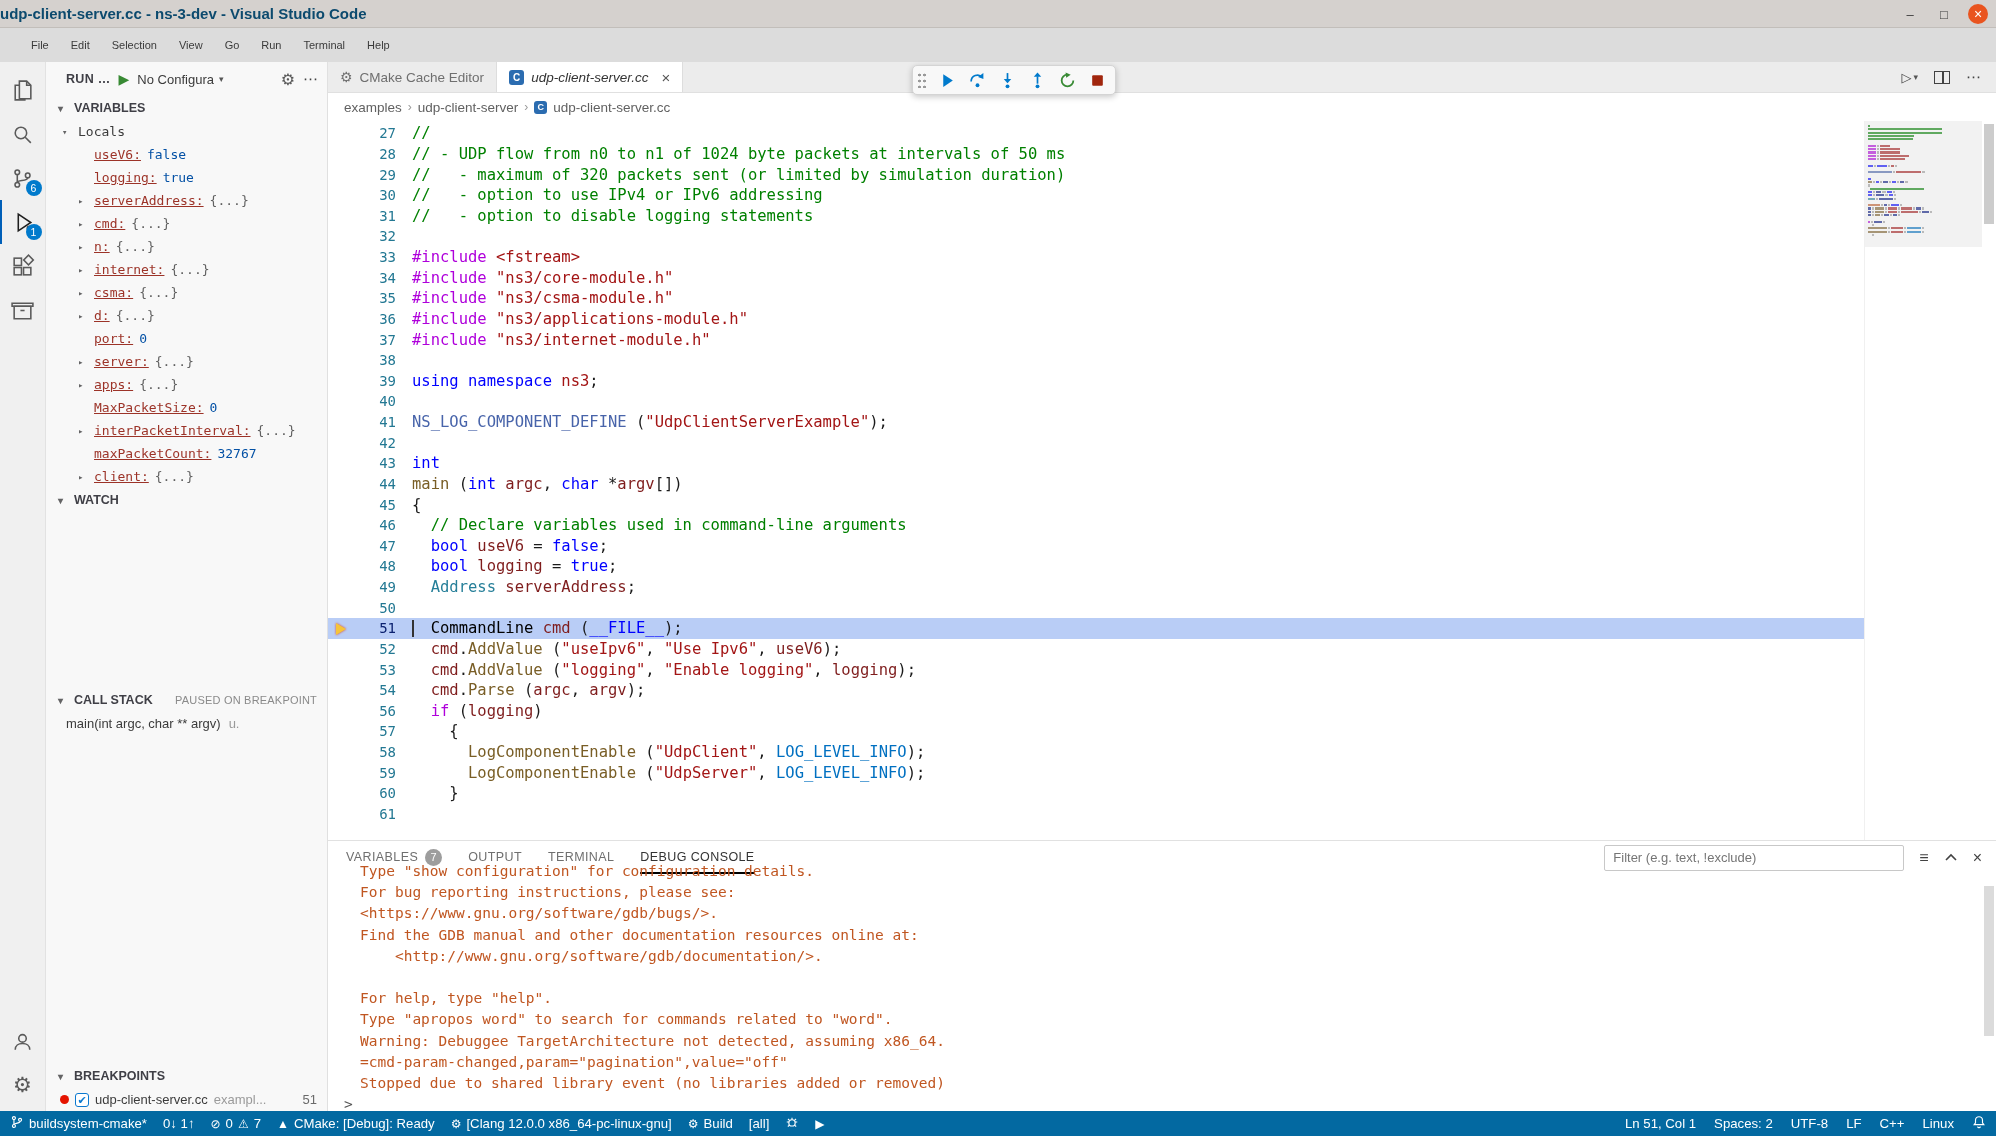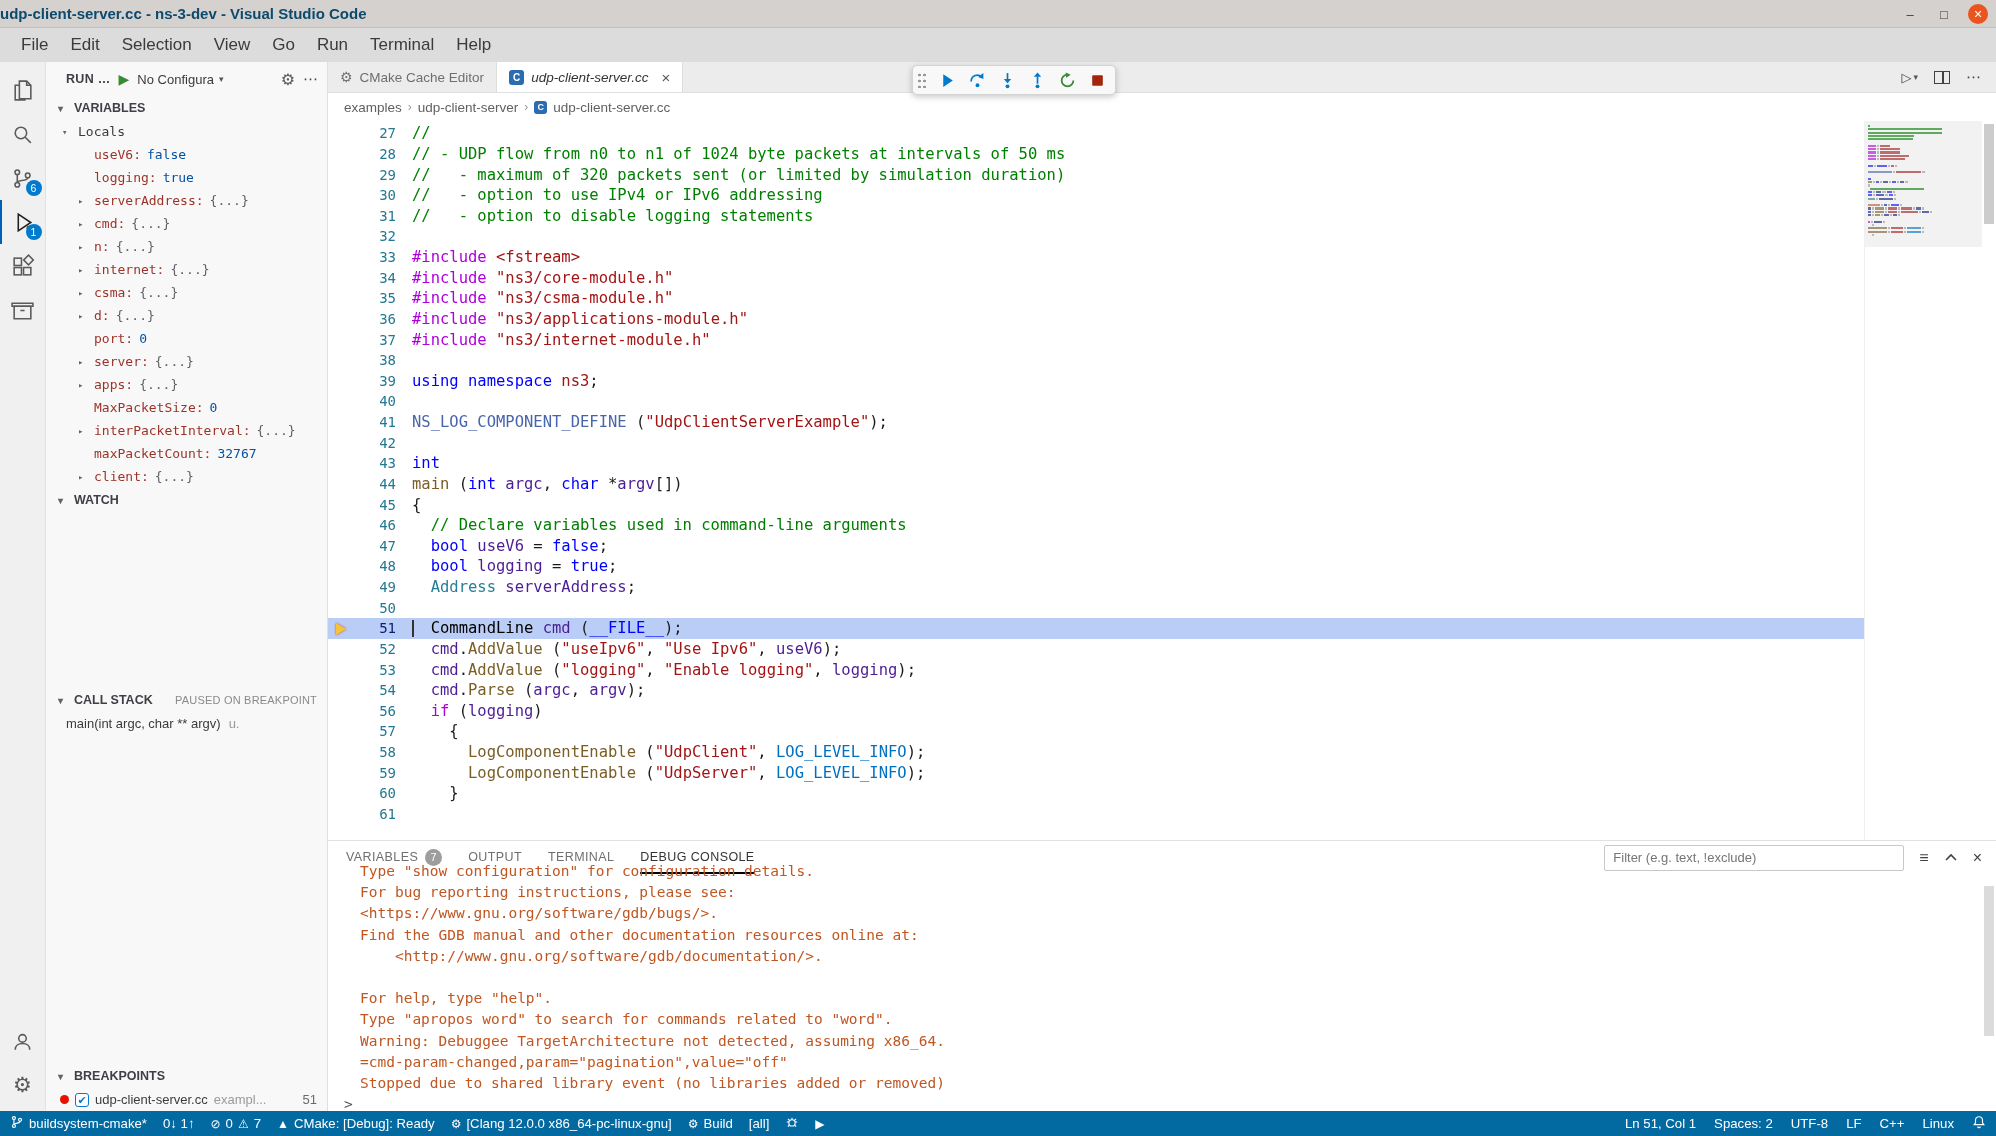--- a/index.html
+++ b/index.html
@@ -7,21 +7,21 @@
   .window { width:1996px; height:1136px; display:flex; flex-direction:column; background:#fff; }
 
   
   .titlebar { height:28px; background:#d5d1ce; display:flex; align-items:center; position:relative; flex:none; border-bottom:1px solid #c2beba; }
   .titlebar .title { position:absolute; left:0; right:14px; text-align:left; font-size:15px; font-weight:bold; color:#0c4a6e; }
   .win-controls { position:absolute; right:8px; top:0; height:28px; display:flex; align-items:center; gap:14px; }
   .win-btn { width:20px; height:20px; display:flex; align-items:center; justify-content:center; font-size:13px; color:#3b3b3b; border-radius:50%; }
   .win-btn.close { background:#e9541f; color:#fff; font-size:14px; }
 
   
-  .menubar { height:34px; background:#dcdcdc; display:flex; align-items:center; padding-left:10px; flex:none; font-size:17px; color:#3b3b3b; }
+  .menubar { height:34px; background:#dcdcdc; display:flex; align-items:center; padding-left:20px; flex:none; font-size:11px; color:#3b3b3b; }
   .menu-item { padding:4px 11px; border-radius:4px; cursor:default; }
 
   
   .content { flex:1; display:flex; min-height:0; }
 
   .activitybar { width:46px; background:#f0f0f0; border-right:1px solid #e2e2e2; display:flex; flex-direction:column; align-items:center; padding-top:6px; flex:none; }
   .act-item { width:46px; height:44px; display:flex; align-items:center; justify-content:center; position:relative; color:#424242; }
   .act-item svg { width:25px; height:25px; stroke:#5a5a5a; stroke-width:1.5; fill:none; }
   .act-item.active { border-left:2px solid #005fb8; }
   .act-item.active svg { stroke:#1f1f1f; }
@@ -41,21 +41,21 @@
 
   .section-header { height:24px; display:flex; align-items:center; padding-left:12px; gap:4px; font-size:12.5px; font-weight:bold; color:#3f3f46; flex:none; }
   .section-header .chev { font-size:10px; color:#646465; width:12px; }
   .paused-badge { margin-left:auto; margin-right:10px; font-size:11px; font-weight:normal; color:#8a8a8a; letter-spacing:.2px; }
 
   .scope-row { height:23px; display:flex; align-items:center; padding-left:16px; font-family:"DejaVu Sans Mono", monospace; font-size:13px; }
   .scope-row .chev { width:16px; font-size:9px; color:#646465; }
   .var-rows { flex:none; }
   .var-row { height:23px; display:flex; align-items:center; padding-left:32px; font-family:"DejaVu Sans Mono", monospace; font-size:13px; white-space:nowrap; }
   .var-row .chev { width:16px; font-size:9px; color:#646465; flex:none; }
-  .var-name { color:#9c3328; }
+  .var-name { color:#9c3328;text-decoration:underline; }
   .var-val-bool, .var-val-num { color:#0451a5; margin-left:6px; }
   .var-val-obj { color:#616161; margin-left:6px; }
 
   .watch-spacer { height:176px; flex:none; }
   .stack-frame-row { height:23px; display:flex; align-items:center; padding-left:20px; font-size:13px; white-space:nowrap; overflow:hidden; }
   .stack-suffix { color:#9a9a9a; margin-left:8px; }
   .callstack-spacer { flex:1; }
 
   .bp-row { height:23px; display:flex; align-items:center; padding-left:14px; gap:6px; font-size:13px; white-space:nowrap; }
   .bp-dot-side { width:9px; height:9px; border-radius:50%; background:#e51400; flex:none; }
@@ -89,21 +89,21 @@
   .glyph-cell { width:26px; flex:none; position:relative; height:100%; }
   .cur-arrow { position:absolute; left:8px; top:4.5px; width:0; height:0; border-left:10px solid #f6c43a; border-top:6px solid transparent; border-bottom:6px solid transparent; filter:drop-shadow(0 0 1px #d23f31); }
   .ln { width:42px; flex:none; text-align:right; font-family:"DejaVu Sans Mono", monospace; font-size:14px; color:#237893; }
   .code-line.current .ln { color:#0b216f; }
   .code-gap { width:16px; flex:none; }
   .code-text { font-family:"DejaVu Sans Mono", monospace; font-size:15.5px; white-space:pre; color:#111; }
   .caret { display:inline-block; width:2px; height:17px; background:#333; vertical-align:middle; margin-right:-2px; }
 
   .tk-p{color:#1b1b1b} .tk-c{color:#008000} .tk-k{color:#0000ff} .tk-ctl{color:#af00db}
   .tk-s{color:#a31515} .tk-t{color:#267f99} .tk-t2{color:#000000} .tk-f{color:#795e26}
-  .tk-v{color:#4c1d95} .tk-m{color:#0000ff} .tk-m2{color:#4864aa} .tk-e{color:#0070c1} .tk-n{color:#a31515}
+  .tk-v{color:#7f1d1d} .tk-m{color:#0000ff} .tk-m2{color:#4864aa} .tk-e{color:#0070c1} .tk-n{color:#a31515}
 
   .minimap { position:absolute; right:14px; top:0; width:118px; bottom:0; background:#fff; border-left:1px solid #f0f0f0; padding:4px 3px; }
   .mm-slider { position:absolute; left:0; right:0; top:0; height:126px; background:rgba(0,0,0,.05); }
   .mm-line { height:3.3px; white-space:nowrap; overflow:hidden; }
   .mm-line span { display:inline-block; height:2.2px; margin-right:1px; vertical-align:top; }
   .v-scrollbar { position:absolute; right:0; top:0; width:14px; bottom:0; }
   .v-thumb { position:absolute; left:2px; right:2px; top:3px; height:100px; background:rgba(110,110,110,.35); }
 
   .debug-toolbar { position:absolute; left:584px; top:3px; height:30px; background:#f8f8f8; border:1px solid #d4d4d4; border-radius:5px; box-shadow:0 2px 6px rgba(0,0,0,.22); display:flex; align-items:center; padding:0 8px 0 4px; gap:10px; z-index:10; }
   .drag-dots { width:10px; height:16px; background:radial-gradient(circle, #9a9a9a 1.3px, transparent 1.6px); background-size:5px 6px; }

